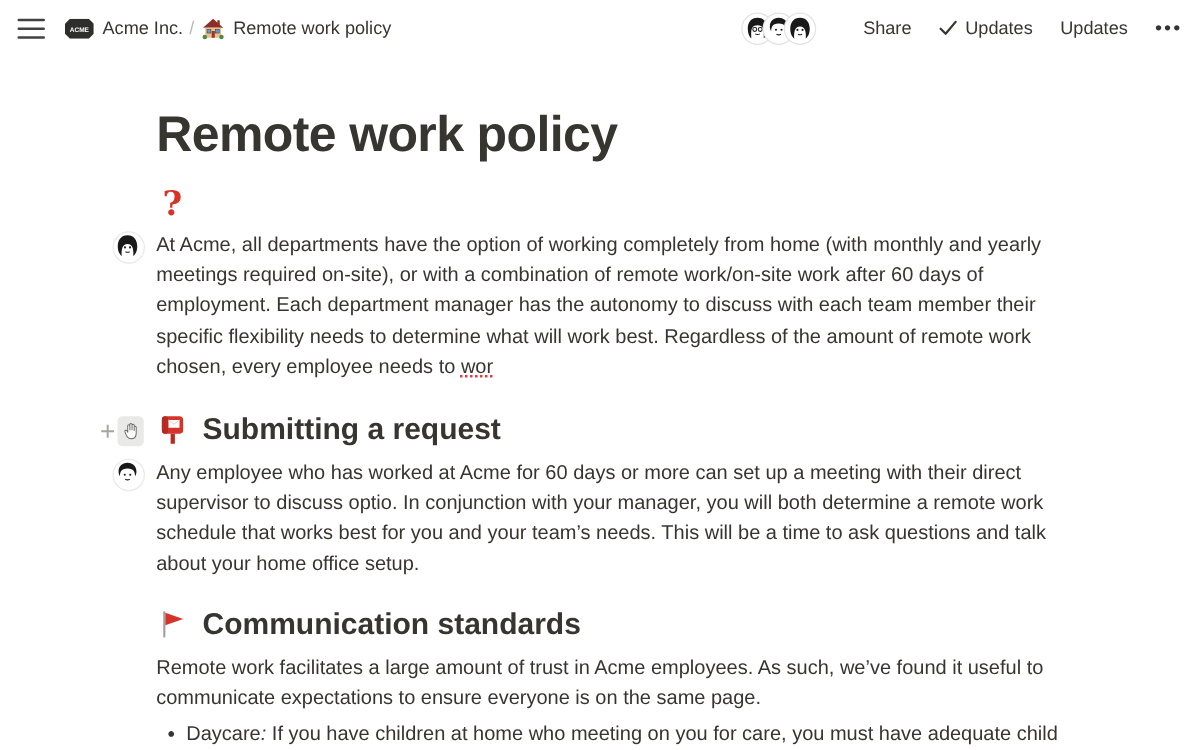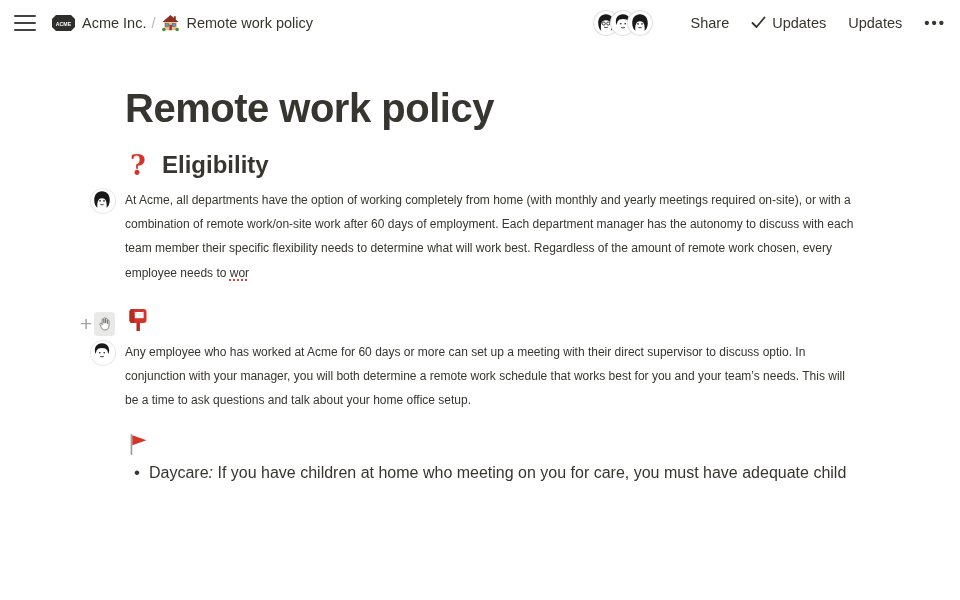--- a/index.html
+++ b/index.html
@@ -43,21 +43,21 @@
     display: flex; align-items: center; gap: 11px; position: relative;
     color: #37352f;
   }
   .h2-eligibility { margin-top: 18px; }
   .h2-submitting { margin-top: 23px; }
   .h2-communication { margin-top: 21px; }
   .h2 .emoji-box { width: 26px; display: flex; justify-content: center; align-items: center; }
   .qmark { color: #d6342a; font-weight: 700; font-size: 27px; line-height: 1; font-family: "DejaVu Serif", serif; }
 
   .para {
-    font-size: 12px; line-height: 24.2px; margin: 8px 0 0 0; position: relative;
+    font-size: 16px; line-height: 24.2px; margin: 8px 0 0 0; position: relative;
   }
   .margin-avatar {
     position: absolute; left: -34px; top: 1px;
     width: 24px; height: 24px; border-radius: 50%;
     box-shadow: 0 0 0 1px #e9e9e7; overflow: hidden; background: #fff;
   }
   .misspell {
     text-decoration: underline dotted #e03e3e;
     text-decoration-thickness: 2px; text-underline-offset: 3px;
   }
@@ -163,21 +163,20 @@
 </div>
 
 <div class="content">
 
   <h1 class="page-title">Remote work policy</h1>
 
   <div class="h2 h2-eligibility">
     <span class="emoji-box">
         <span class="qmark">?</span>
       </span>
-    <span>Eligibility</span>
   </div>
   <p class="para">
     <span class="margin-avatar">
       <svg class="icon-svg" viewBox="0 0 24 24" width="22" height="22">
         <circle cx="12" cy="12" r="12" fill="#fff"></circle>
         <path d="M12 2.5c-5.5 0-8.5 4.2-8.5 9.7 0 4.5 2 7.3 3.5 8.3-.5-5 .3-10.5 5-10.5s5.5 5.5 5 10.5c1.5-1 3.5-3.8 3.5-8.3 0-5.5-3-9.7-8.5-9.7z" fill="#191919"></path>
         <circle cx="9.8" cy="13" r="0.9" fill="#191919"></circle>
         <circle cx="14.2" cy="13" r="0.9" fill="#191919"></circle>
         <path d="M10.2 16.8q1.8 1 3.6 0" stroke="#191919" stroke-width="0.9" fill="none"></path>
       </svg>
@@ -195,40 +194,45 @@
     </div>
     <span class="emoji-box">
       <svg class="icon-svg" width="20" height="24" viewBox="0 0 20 24">
         <rect x="1.5" y="1" width="17" height="14" rx="3" fill="#d6342a"></rect>
         <rect x="1.5" y="1" width="5" height="14" rx="2.5" fill="#b52a21"></rect>
         <rect x="6.8" y="4" width="8.8" height="6.2" fill="#ffffff"></rect>
         <polyline points="6.8,4 11.2,7.4 15.6,4" fill="none" stroke="#d6d6d6" stroke-width="0.8"></polyline>
         <rect x="8.5" y="15" width="3.4" height="8" fill="#b52a21"></rect>
       </svg>
     </span>
+    <span>Submitting a request</span>
   </div>
   <p class="para">
     <span class="margin-avatar">
       <svg class="icon-svg" viewBox="0 0 24 24" width="22" height="22">
         <circle cx="12" cy="12" r="12" fill="#fff"></circle>
         <path d="M12 2.5c-4.8 0-7.8 3.2-7.8 7.5 0 1.8.5 3.2 1.2 4.2.1-3.2.6-6.7 6.6-6.7s6.5 3.5 6.6 6.7c.7-1 1.2-2.4 1.2-4.2 0-4.3-3-7.5-7.8-7.5z" fill="#191919"></path>
         <circle cx="9.6" cy="12.8" r="0.9" fill="#191919"></circle>
         <circle cx="14.4" cy="12.8" r="0.9" fill="#191919"></circle>
         <path d="M10 16.8q2 1.1 4 0" stroke="#191919" stroke-width="0.9" fill="none"></path>
       </svg>
     </span><span>Any employee who has worked at Acme for 60 days or more can set up a meeting with their direct supervisor to discuss optio. In conjunction with your manager, you will both determine a remote work schedule that works best for you and your team’s needs. This will be a time to ask questions and talk about your home office setup.</span>
   </p>
 
   <div class="h2 h2-communication">
     <span class="emoji-box">
       <svg class="icon-svg" width="20" height="23" viewBox="0 0 20 23">
         <rect x="2.6" y="1" width="1.7" height="21" rx="0.8" fill="#9e9e9e"></rect>
         <path d="M4.3 2.2 L18.5 7.2 L4.3 12.2 Z" fill="#d6342a"></path>
       </svg>
     </span>
-  </div>
+    <span>Communication standards</span>
+  </div>
+  <p class="para">
+    <span>Remote work facilitates a large amount of trust in Acme employees. As such, we’ve found it useful to communicate expectations to ensure everyone is on the same page.</span>
+  </p>
 
   <div class="bullet-row">
     <span class="bullet-dot"></span>
     <span><span class="bullet-term">Daycare</span><span class="bullet-colon">: </span><span>If you have children at home who meeting on you for care, you must have adequate child</span></span>
   </div>
 
 </div>
 
 </body></html>

